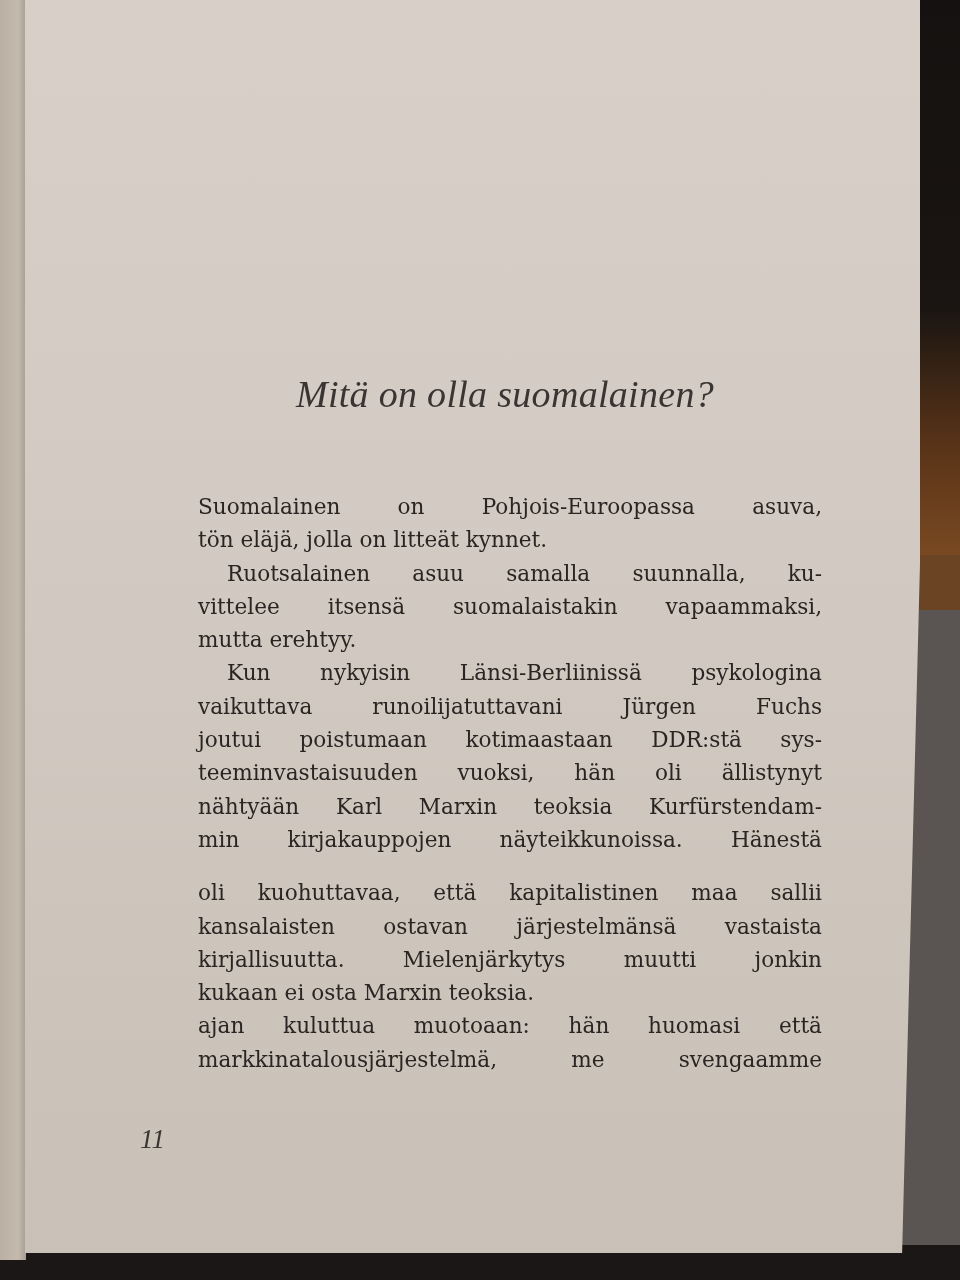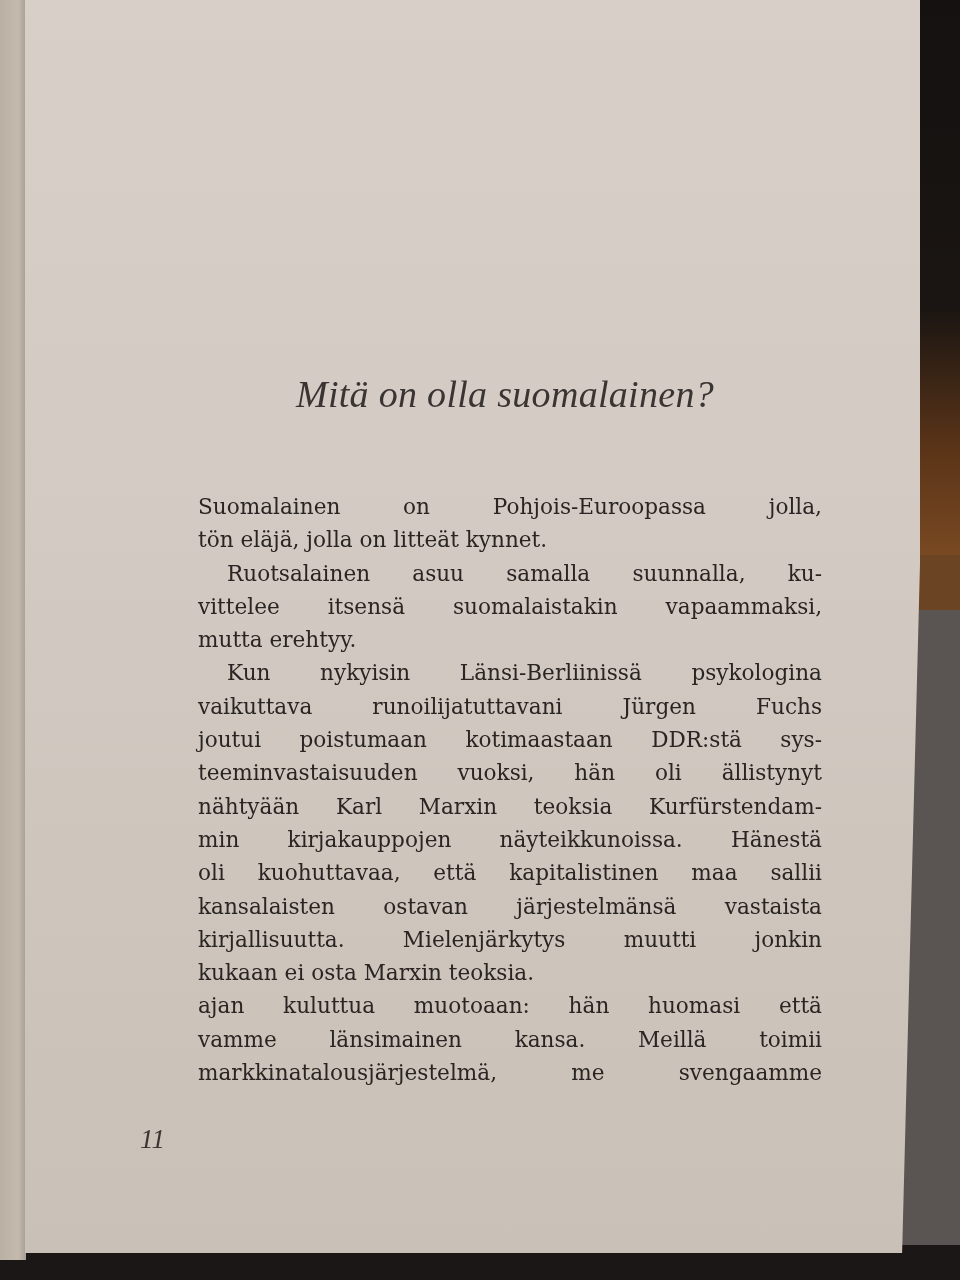--- a/index.html
+++ b/index.html
@@ -64,43 +64,42 @@
 <div class="bg-bottom"></div>
 <div class="page-left-edge"></div>
 
 <div class="page"></div>
 
 <div class="chapter-title">Mitä on olla suomalainen?</div>
 
 <div class="body-text">
 
   <div>
-    <span class="line" style="white-space: normal;">Suomalainen on Pohjois-Euroopassa jolla,</span>
+    <span class="line" style="white-space: normal;">Suomalainen on Pohjois-Euroopassa asuva,</span>
     <span class="line last">tön eläjä, jolla on litteät kynnet.</span>
   </div>
 
   <div>
     <span class="line indent" style="white-space: normal;">Ruotsalainen asuu samalla suunnalla, ku-</span>
     <span class="line" style="white-space: normal;">vittelee itsensä suomalaistakin vapaammaksi,</span>
     <span class="line last">mutta erehtyy.</span>
   </div>
 
   <div>
     <span class="line indent" style="white-space: normal;">Kun nykyisin Länsi-Berliinissä psykologina</span>
     <span class="line" style="white-space: normal;">vaikuttava runoilijatuttavani Jürgen Fuchs</span>
     <span class="line" style="white-space: normal;">joutui poistumaan kotimaastaan DDR:stä sys-</span>
     <span class="line" style="white-space: normal;">teeminvastaisuuden vuoksi, hän oli ällistynyt</span>
     <span class="line" style="white-space: normal;">nähtyään Karl Marxin teoksia Kurfürstendam-</span>
     <span class="line" style="white-space: normal;">min kirjakauppojen näyteikkunoissa. Hänestä</span>
-    <span class="line" style="white-space: normal;">oli kuohuttavaa, että kapitalistinen maa sallii</span>
+    <span class="line" style="white-space: normal; margin-top: 20px;">oli kuohuttavaa, että kapitalistinen maa sallii</span>
     <span class="line" style="white-space: normal;">kansalaisten ostavan järjestelmänsä vastaista</span>
     <span class="line" style="white-space: normal;">kirjallisuutta. Mielenjärkytys muutti jonkin</span>
     <span class="line last">kukaan ei osta Marxin teoksia.</span>
     <span class="line" style="white-space: normal;">ajan kuluttua muotoaan: hän huomasi että</span>
   </div>
 
   <div>
-    <span class="line" style="white-space: normal;">vamme länsimainen kansa. Meillä toimii</span>
     <span class="line" style="white-space: normal;">markkinatalousjärjestelmä, me svengaamme</span>
   </div>
 </div>
 
 <div class="page-number">11</div>
 
 </body></html>

